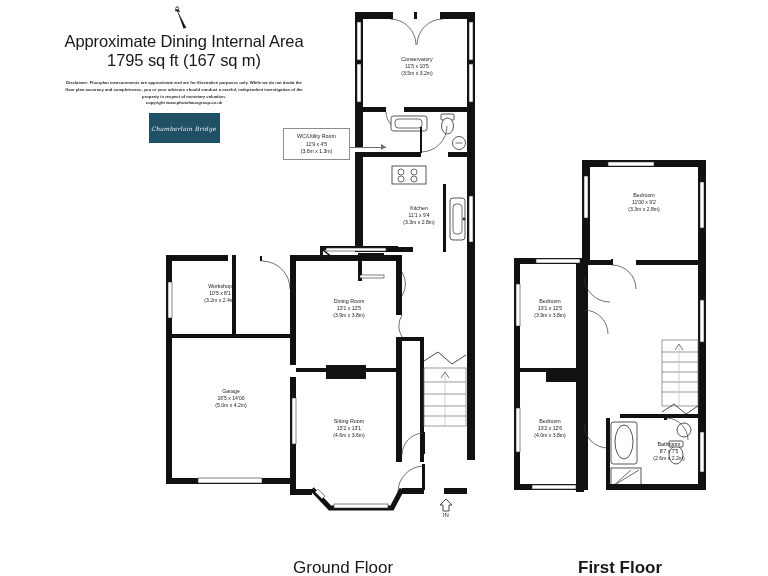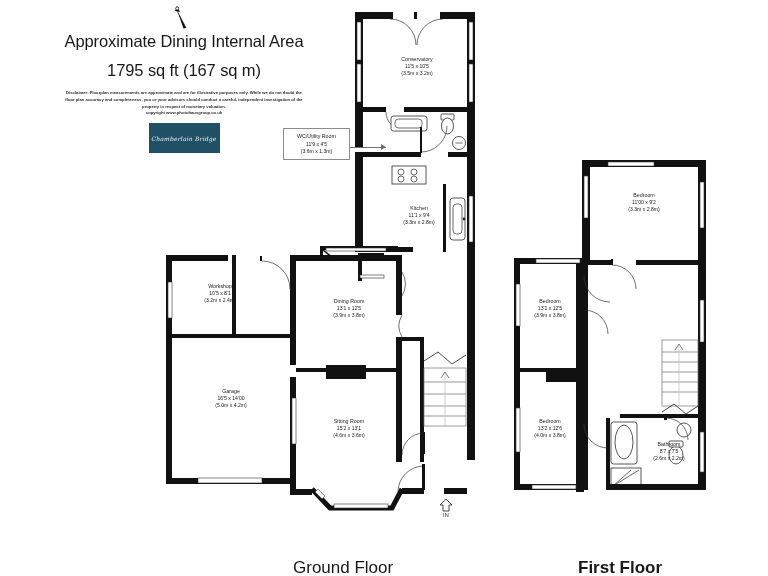--- a/index.html
+++ b/index.html
@@ -32,21 +32,21 @@
   .title-line-1 {
     font-size: 16.5px;
     letter-spacing: -0.1px;
     color: #181818;
     white-space: nowrap;
   }
   .title-line-2 {
     font-size: 16.5px;
     letter-spacing: -0.1px;
     color: #181818;
-    margin-top: 10px;
+    margin-top: 0;
     white-space: nowrap;
   }
   .disclaimer {
     margin-top: 10px;
     font-size: 4.2px;
     line-height: 1.62;
     font-weight: bold;
     color: #2b2b2b;
     padding: 0 14px;
   }

